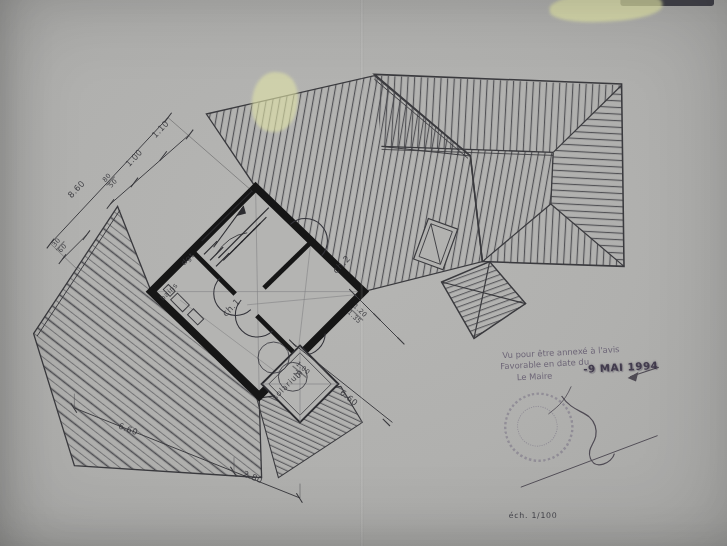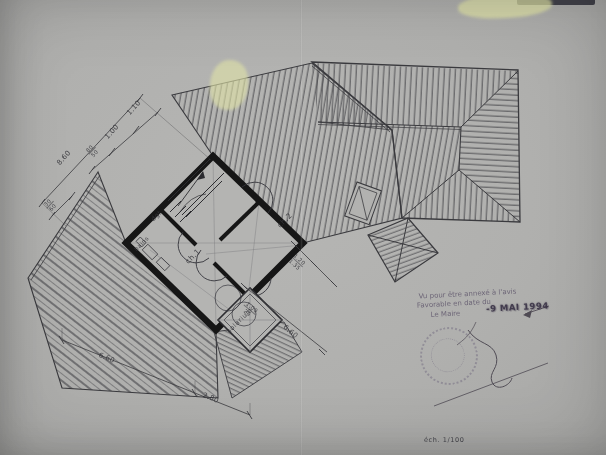--- a/index.html
+++ b/index.html
@@ -31,21 +31,21 @@
   .datestamp{position:absolute;left:486px;top:302px;transform:rotate(-3deg);
     font-size:8.5px;font-weight:bold;color:#3c3548;letter-spacing:.5px;
     text-shadow:0 0 2px rgba(60,53,72,.55), 1px 1px 0 rgba(60,53,72,.25);opacity:.95;}
   .roundstamp{position:absolute;left:420px;top:327px;width:54px;height:54px;border-radius:50%;
     border:2px dotted rgba(88,78,108,.34);transform:rotate(-12deg);}
   .roundstamp .inner{position:absolute;left:9px;top:9px;width:32px;height:32px;border-radius:50%;
     border:1px dotted rgba(88,78,108,.30);}
   .titleblock{position:absolute;left:424px;top:424px;text-align:center;}
   .titleblock .title{display:inline-block;font-size:12.5px;letter-spacing:4px;color:#33333a;
     border-bottom:2px solid #3a3a40;padding:0 4px 2px 4px;}
-  .titleblock .scale{font-size:6.5px;color:#45454c;margin-top:12px;letter-spacing:.6px;}
+  .titleblock .scale{font-size:6.5px;color:#45454c;margin-top:2px;letter-spacing:.6px;}
 </style>
 </head>
 <body>
 
 <div class="scan">
 
   <svg class="draw" width="606" height="455" viewBox="0 0 606 455">
     <defs>
       <pattern id="patA" width="11" height="11" patternUnits="userSpaceOnUse" patternTransform="rotate(-52)">
         <line x1="2" y1="-1" x2="2" y2="12" stroke="#45454a" stroke-width="1.3"></line>

